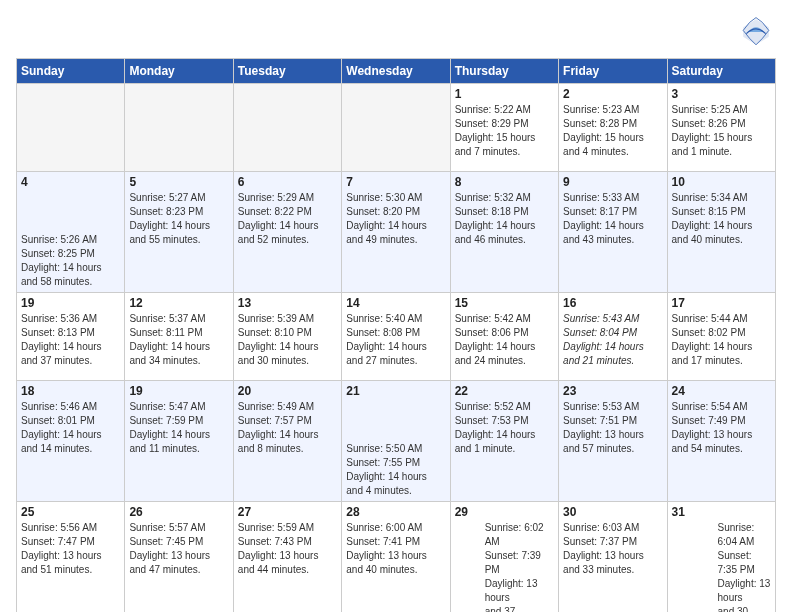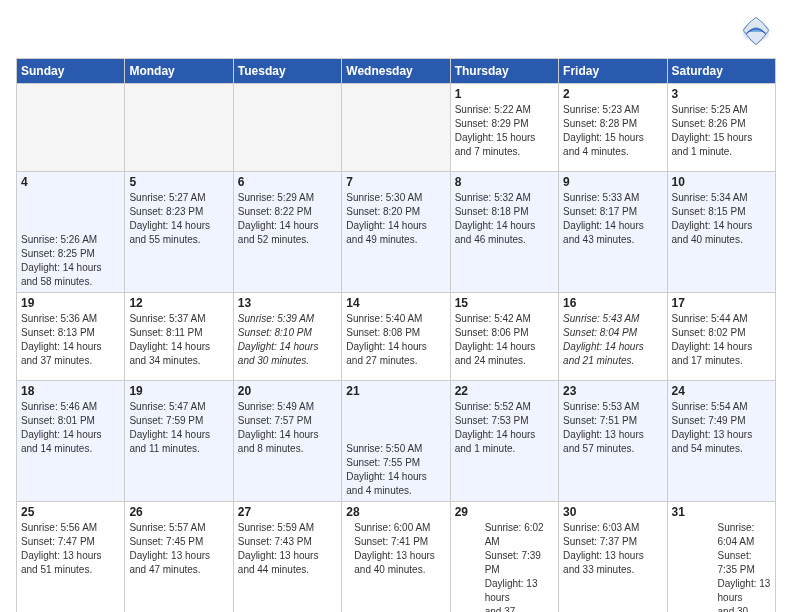--- a/index.html
+++ b/index.html
@@ -225,21 +225,21 @@
           </td>
           <td>
             <span class="day-num">12</span>
             <div class="day-info" style="white-space: pre-line;">Sunrise: 5:37 AM
 Sunset: 8:11 PM
 Daylight: 14 hours
 and 34 minutes.</div>
           </td>
           <td>
             <span class="day-num">13</span>
-            <div class="day-info" style="white-space: pre-line; font-style: italic;">Sunrise: 5:39 AM
+            <div class="day-info" style="white-space: pre-line;">Sunrise: 5:39 AM
 Sunset: 8:10 PM
 Daylight: 14 hours
 and 30 minutes.</div>
           </td>
           <td>
             <span class="day-num">14</span>
             <div class="day-info" style="white-space: pre-line;">Sunrise: 5:40 AM
 Sunset: 8:08 PM
 Daylight: 14 hours
 and 27 minutes.</div>
@@ -334,21 +334,21 @@
           </td>
           <td>
             <span class="day-num">27</span>
             <div class="day-info" style="white-space: pre-line;">Sunrise: 5:59 AM
 Sunset: 7:43 PM
 Daylight: 13 hours
 and 44 minutes.</div>
           </td>
           <td>
             <span class="day-num">28</span>
-            <div class="day-info" style="white-space: pre-line; margin-left: 8px;">Sunrise: 6:00 AM
+            <div class="day-info" style="white-space: pre-line;">Sunrise: 6:00 AM
 Sunset: 7:41 PM
 Daylight: 13 hours
 and 40 minutes.</div>
           </td>
           <td>
             <span class="day-num">29</span>
             <div class="day-info" style="white-space: pre-line; margin-left: 30px;">Sunrise: 6:02 AM
 Sunset: 7:39 PM
 Daylight: 13 hours
 and 37 minutes.</div>

